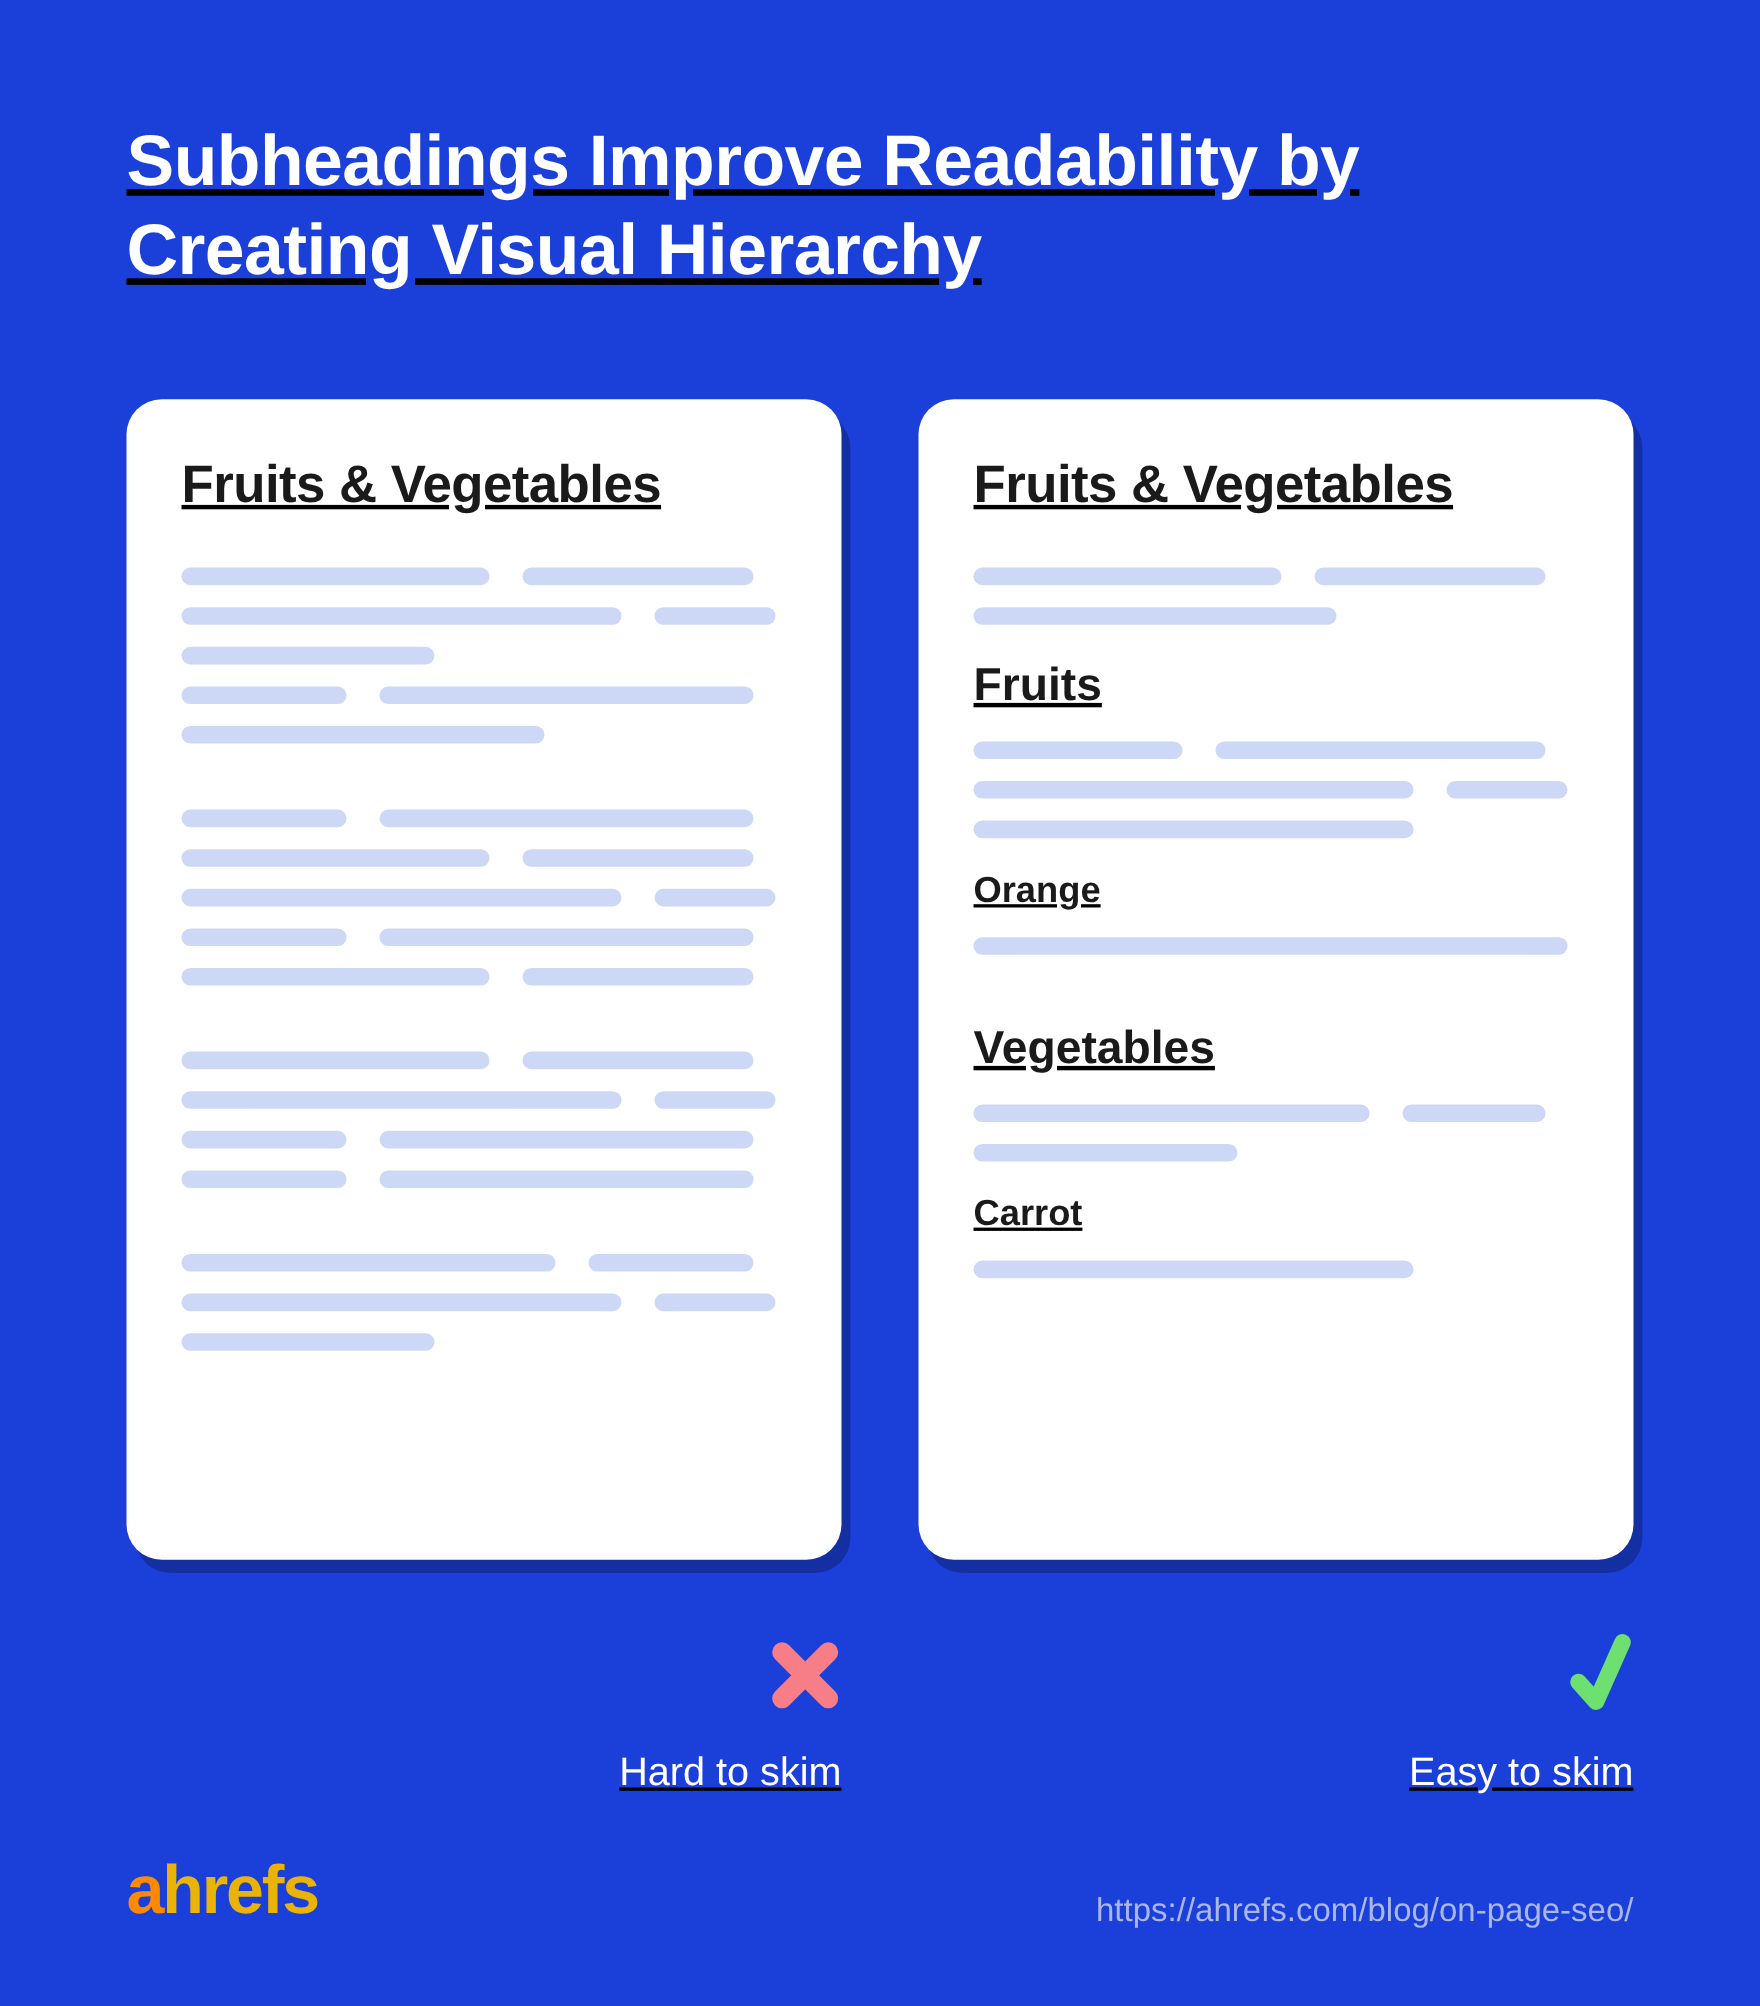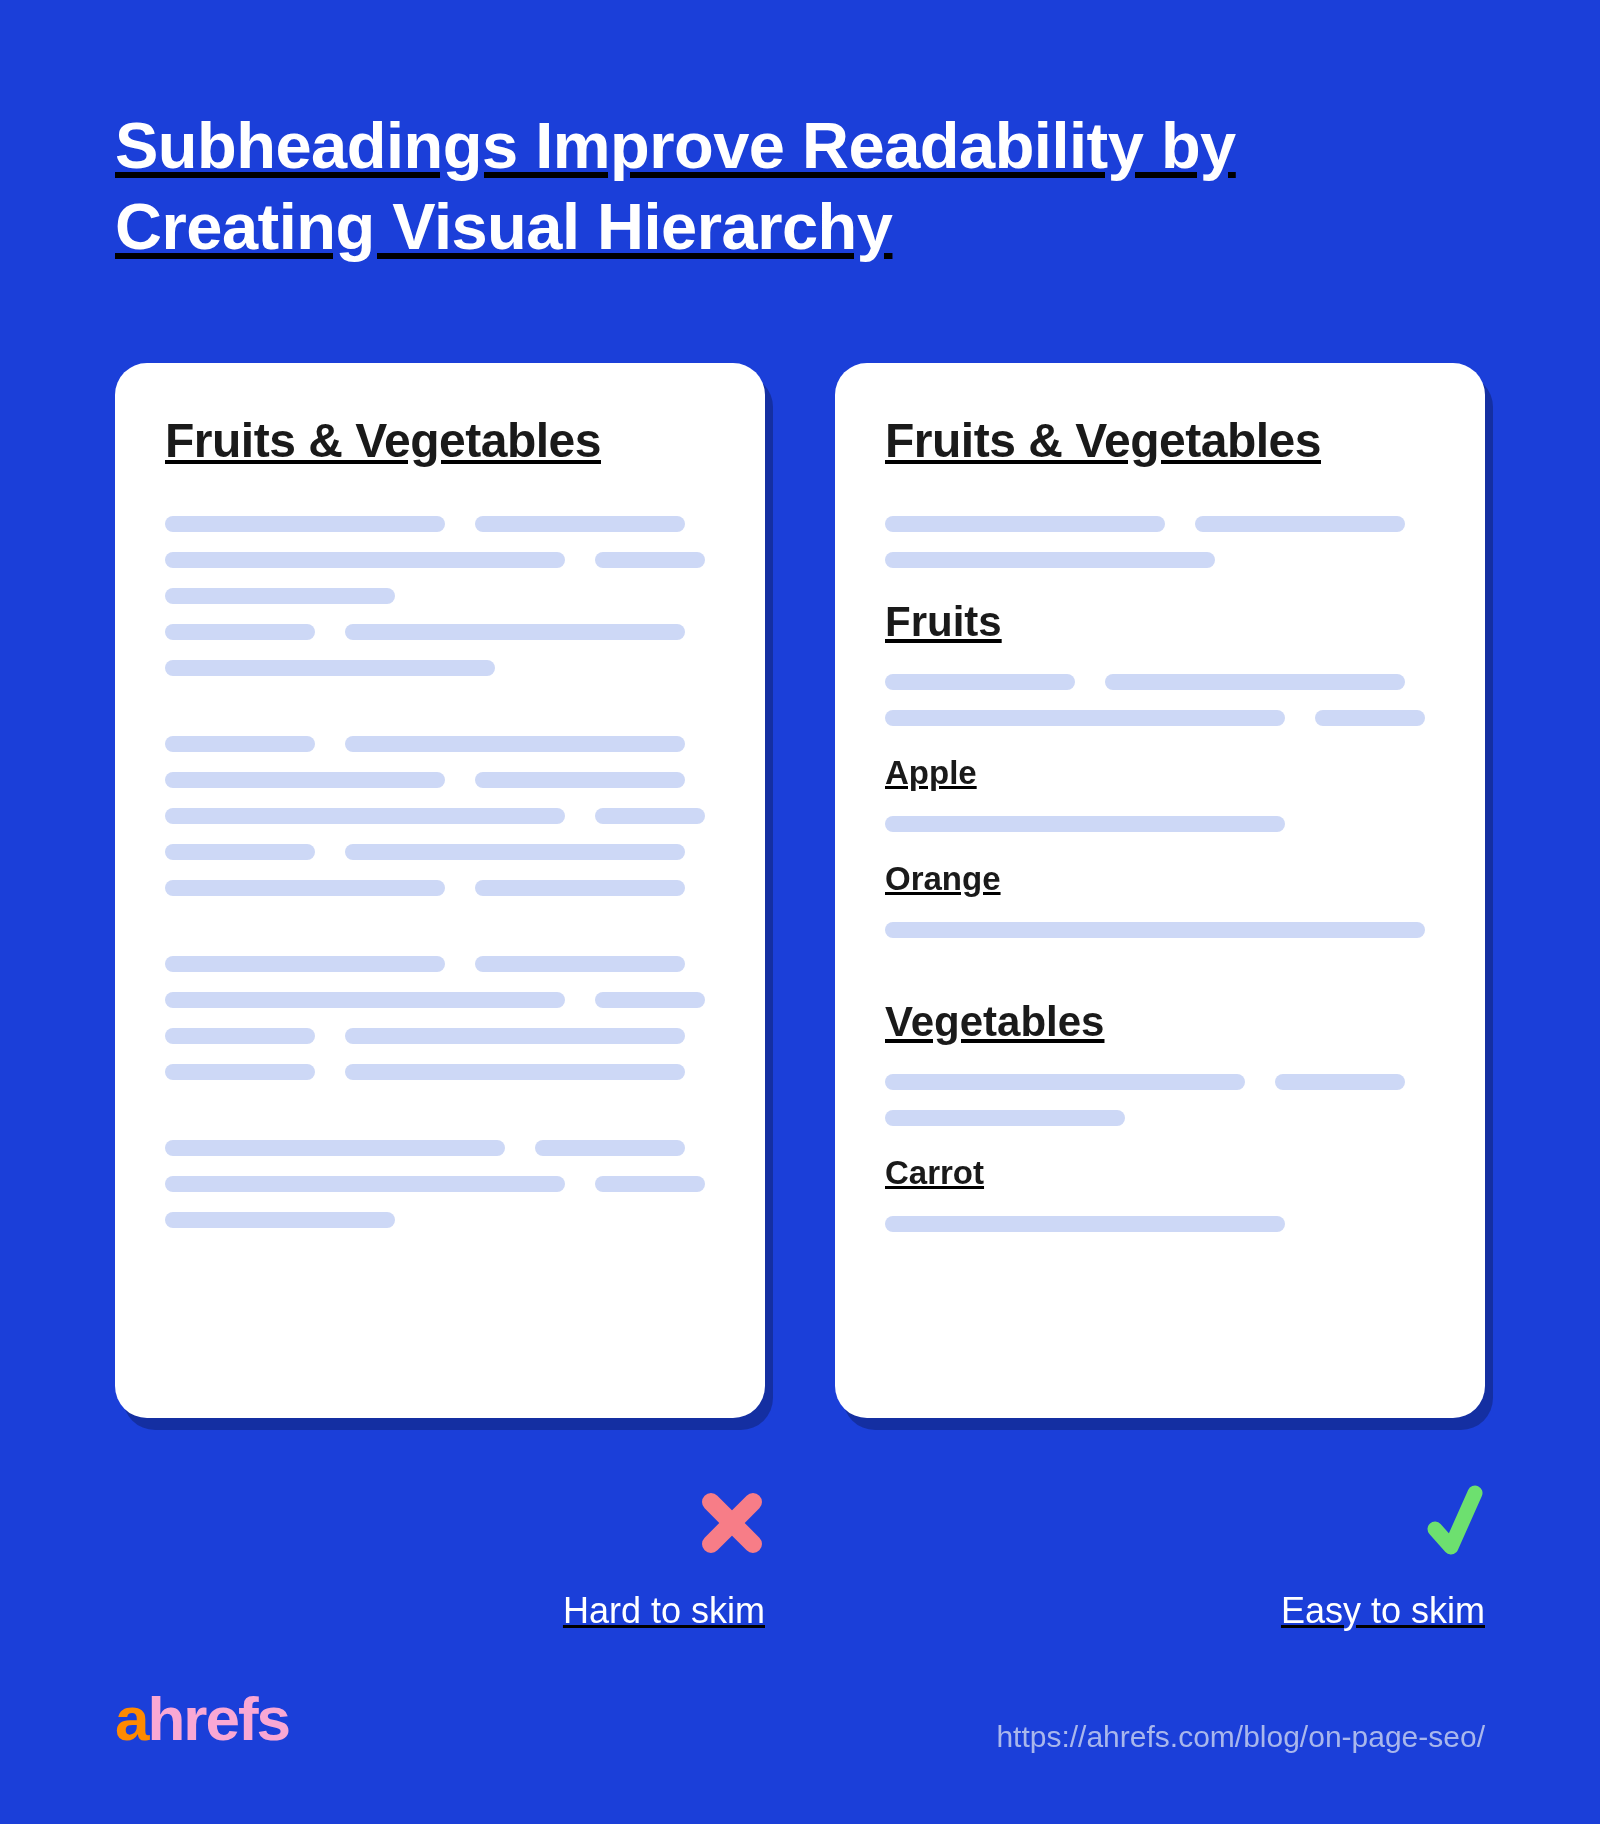--- a/index.html
+++ b/index.html
@@ -102,21 +102,21 @@
     align-items: flex-end;
   }
   .logo {
     display: flex;
     align-items: baseline;
     font-size: 62px;
     font-weight: 800;
     letter-spacing: -2px;
   }
   .logo .a { color: #ff8a00; }
-  .logo .rest { color: #f9a8d4; }
+  .logo .rest { color: #eab308; }
   .url {
     color: #a9b7ec;
     font-size: 30px;
     font-weight: 400;
   }
 </style>
 </head>
 <body>
 
 <div class="container">
@@ -217,21 +217,20 @@
       <div class="subheading-lg">Fruits</div>
       <div class="line-row">
           <div class="line" style="width:190px"></div>
           <div class="line" style="width:300px"></div>
         </div>
       <div class="line-row">
           <div class="line" style="width:400px"></div>
           <div class="line" style="width:110px"></div>
         </div>
 
-      <div class="subheading-sm">Apple</div>
       <div class="line-row">
           <div class="line" style="width:400px"></div>
         </div>
 
       <div class="subheading-sm">Orange</div>
       <div class="line-row">
           <div class="line" style="width:540px"></div>
         </div>
 
       <div class="para-gap-sm"></div>

